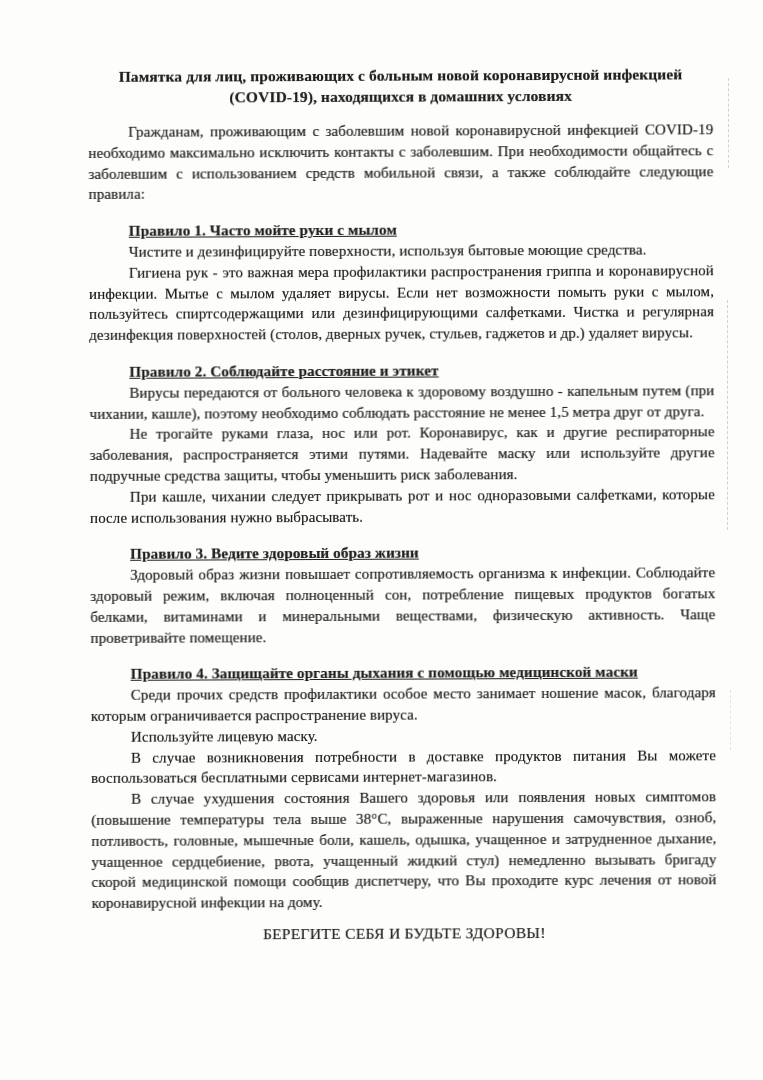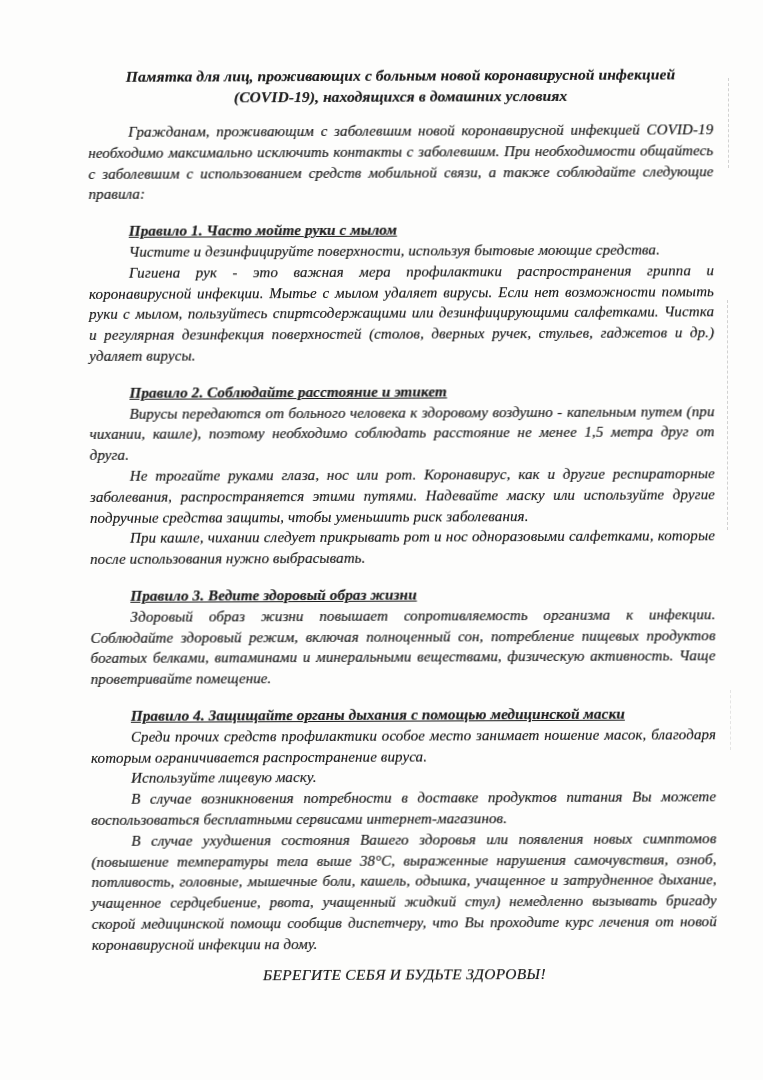--- a/index.html
+++ b/index.html
@@ -8,21 +8,20 @@
     background: #ffffff;
   }
   .page {
     position: relative;
     width: 763px;
     height: 1080px;
     background: #fdfdfc;
     overflow: hidden;
     font-family: "Liberation Serif", serif;
     color: #1d1d1d;
-    font-style: italic;
   }
   .content {
     position: absolute;
     left: 88px;
     top: 66px;
     width: 625px;
     transform: rotate(-0.25deg);
     transform-origin: top left;
     font-size: 15px;
     line-height: 20.8px;

